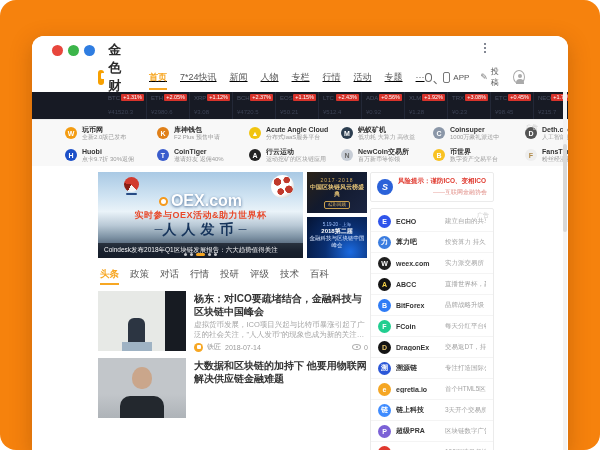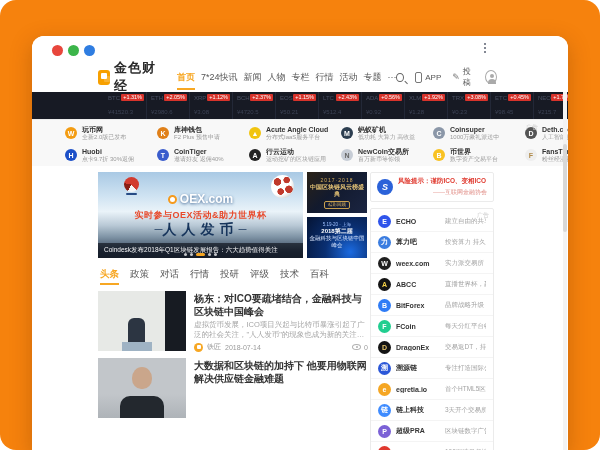--- a/index.html
+++ b/index.html
@@ -18,21 +18,21 @@
   .tl.b { left:52px; background:#2f7de1; }
 
   
   .hdr { position:absolute; left:0; top:26px; width:100%; height:30px; background:#fff;
     display:flex; align-items:center; padding:0 71px 0 66px; }
   .logo { display:flex; align-items:center; gap:4px; }
   .logo-ico { width:15px; height:15px; background:#f7a000; border-radius:3px; position:relative; }
   .logo-ico::after { content:""; position:absolute; left:3px; top:3px; width:6px; height:6px;
     background:#fff; border-radius:1px; box-shadow:3px 3px 0 #fff3; }
   .logo-txt { font-size:13px; font-weight:bold; color:#2b2b2b; letter-spacing:1px; }
-  .nav { display:flex; gap:6px; margin-left:18px; align-items:center; }
+  .nav { display:flex; gap:13px; margin-left:18px; align-items:center;text-decoration:underline; }
   .nav-item { font-size:9px; color:#555; position:relative; cursor:pointer; white-space:nowrap; }
   .nav-item.active { color:#f7a723; font-weight:bold; }
   .nav-item.active::after { content:""; position:absolute; left:0; right:0; bottom:-6px;
     height:2px; background:#f7a723; }
   .h-right { margin-left:auto; display:flex; align-items:center; gap:11px; }
   .s-ico { width:9px; height:9px; border:1.4px solid #666; border-radius:50%; position:relative; }
   .s-ico::after { content:""; position:absolute; left:7px; top:8px; width:4px; height:1.4px;
     background:#666; transform:rotate(45deg); }
   .h-btn { display:flex; align-items:center; gap:3px; font-size:8px; color:#555; cursor:pointer; }
   .ph-ico { width:7px; height:11px; border:1px solid #777; border-radius:2px; }
@@ -82,21 +82,21 @@
   .ball { position:absolute; right:9px; top:3px; width:23px; height:23px; border-radius:50%;
     background:
       radial-gradient(circle at 28% 30%, #c0392b 0 3.5px, transparent 4px),
       radial-gradient(circle at 68% 22%, #c0392b 0 3px, transparent 3.5px),
       radial-gradient(circle at 78% 62%, #c0392b 0 3.5px, transparent 4px),
       radial-gradient(circle at 42% 72%, #c0392b 0 3px, transparent 3.5px),
       radial-gradient(circle at 35% 35%, #ffffff 0 55%, #dcdcdc 75%, #bfbfbf 100%); }
   .brand { position:absolute; left:0; right:0; top:20px; display:flex; align-items:center;
     justify-content:center; gap:3px; }
   .brand-dot { width:9px; height:9px; border-radius:50%; border:2.2px solid #f59a1d; background:#fff; }
-  .brand-txt { font-size:12px; font-weight:800; color:#fff; text-shadow:0 1px 3px rgba(40,80,130,.85); }
+  .brand-txt { font-size:16px; font-weight:800; color:#fff; text-shadow:0 1px 3px rgba(40,80,130,.85); }
   .bn-line1 { position:absolute; left:0; right:0; top:37px; text-align:center; font-size:9px;
     font-weight:bold; color:#e8492b; letter-spacing:.5px; }
   .bn-line2 { position:absolute; left:0; right:0; top:49px; text-align:center; font-size:14px;
     font-weight:800; color:#17355c; letter-spacing:5px; }
   .bn-line2::before,.bn-line2::after { content:"—"; font-size:8px; letter-spacing:0;
     vertical-align:3px; color:#17355c; }
   .bn-cap { position:absolute; left:0; right:0; bottom:0; height:15px; background:rgba(8,12,20,.62);
     color:#f5f6f8; font-size:6.5px; line-height:14px; padding:0 6px; white-space:nowrap; overflow:hidden; }
   .bn-dots { position:absolute; left:0; right:0; bottom:2px; display:flex; gap:3px;
     justify-content:center; }

